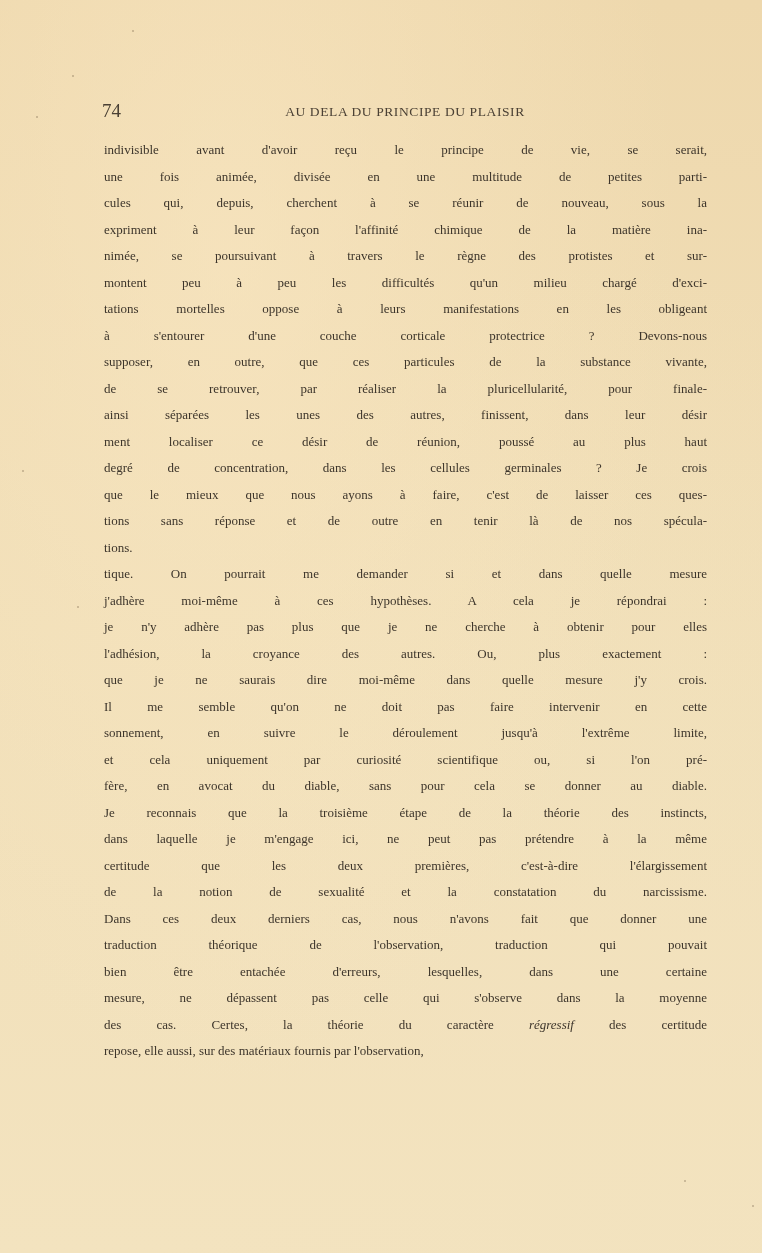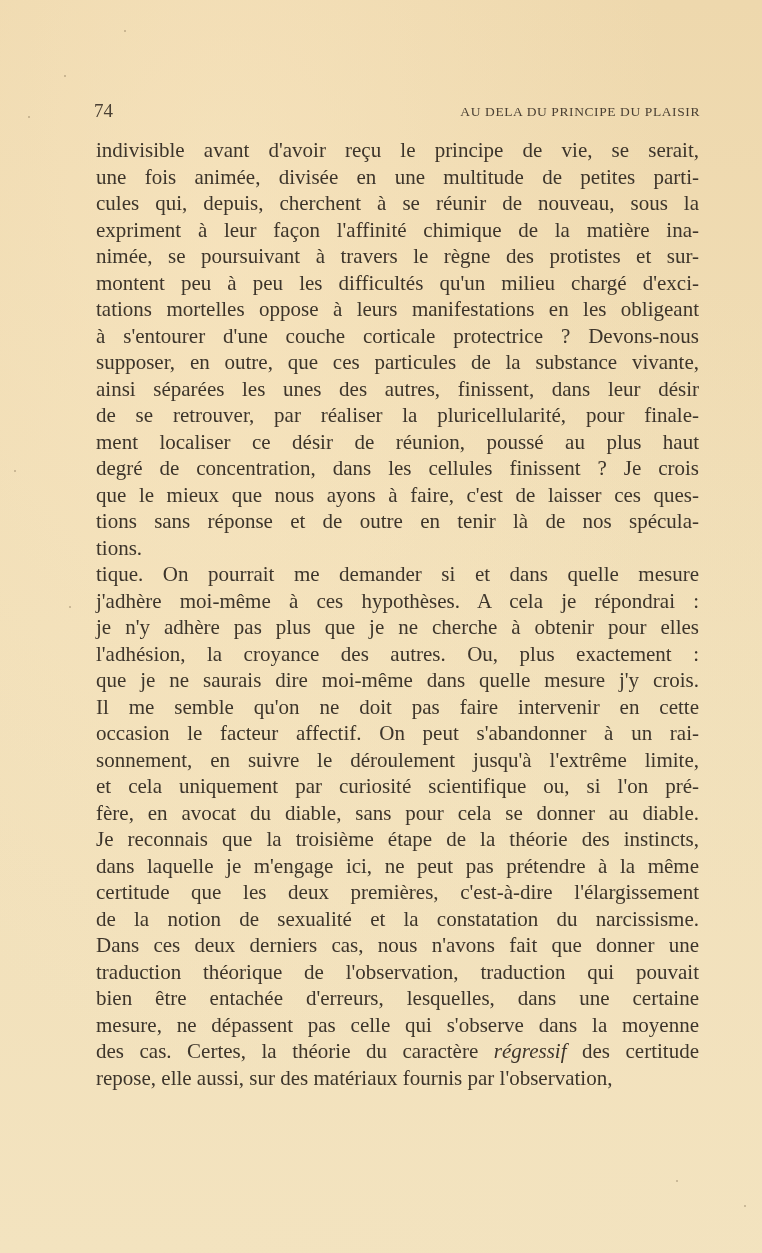--- a/index.html
+++ b/index.html
@@ -7,39 +7,39 @@
     width: 762px; height: 1253px; overflow: hidden;
     background: #f0dcb4;
     background-image:
       radial-gradient(ellipse at 30% 20%, rgba(250,232,196,0.55), rgba(0,0,0,0) 60%),
       radial-gradient(ellipse at 80% 90%, rgba(242,226,190,0.6), rgba(0,0,0,0) 55%),
       linear-gradient(180deg, #eed8ad 0%, #f1dfb8 50%, #f3e3bf 100%);
     position: relative;
     font-family: "DejaVu Serif", "Liberation Serif", serif;
     color: #3a3228;
   }
-  .page { position: absolute; left: 4px; top: 0; width: 618px; height: 1253px; }
+  .page { position: absolute; left: 12px; top: 0; width: 618px; height: 1253px; }
   .running-head {
     position: absolute; top: 100px; left: 90px; width: 606px; height: 24px;
   }
   .page-number {
     position: absolute; left: 0; top: 0;
     font-family: "Liberation Serif", serif; font-size: 19px; color: #4a4034;
   }
   .header-title {
-    position: absolute; left: 0; right: 0; top: 4px; text-align: right;
+    position: absolute; left: 0; right: 0; top: 4px; text-align: center;
     font-family: "Liberation Serif", serif; font-size: 13.5px; letter-spacing: 0.6px;
     color: #4a4034;
   }
   .body-text {
     position: absolute; left: 92px; top: 137px; width: 603px;
   }
   .line {
     display: block; height: 26.5px; line-height: 26.5px;
-    font-family: "Liberation Serif", serif; font-size: 21px;
+    font-family: "Liberation Serif", serif; font-size: 13px;
     white-space: nowrap; text-align: justify; text-align-last: justify;
     color: #3d352b;
   }
   .line.last { text-align-last: left; }
   .line.indent { padding-left: 24px; }
   em { font-style: italic; }
   .speck { position: absolute; width: 2px; height: 2px; background: rgba(90,70,50,0.35); border-radius: 1px; }
 </style>
 </head>
 <body>
@@ -54,37 +54,36 @@
     <div id="para1">
         <span class="line">indivisible avant d'avoir reçu le principe de vie, se serait,</span>
         <span class="line">une fois animée, divisée en une multitude de petites parti-</span>
         <span class="line">cules qui, depuis, cherchent à se réunir de nouveau, sous la</span>
         <span class="line">expriment à leur façon l'affinité chimique de la matière ina-</span>
         <span class="line">nimée, se poursuivant à travers le règne des protistes et sur-</span>
         <span class="line">montent peu à peu les difficultés qu'un milieu chargé d'exci-</span>
         <span class="line">tations mortelles oppose à leurs manifestations en les obligeant</span>
         <span class="line">à s'entourer d'une couche corticale protectrice ? Devons-nous</span>
         <span class="line">supposer, en outre, que ces particules de la substance vivante,</span>
+        <span class="line">de se retrouver, par réaliser la pluricellularité, pour finale-</span>
         <span class="line">ainsi séparées les unes des autres, finissent, dans leur désir</span>
-        <span class="line">de se retrouver, par réaliser la pluricellularité, pour finale-</span>
         <span class="line">ment localiser ce désir de réunion, poussé au plus haut</span>
-        <span class="line">degré de concentration, dans les cellules finissent ? Je crois</span>
+        <span class="line">degré de concentration, dans les cellules germinales ? Je crois</span>
         <span class="line">que le mieux que nous ayons à faire, c'est de laisser ces ques-</span>
         <span class="line">tions sans réponse et de outre en tenir là de nos spécula-</span>
         <span class="line last">tions.</span>
       </div>
     <div id="para2">
       <div id="para2-lines">
           <span class="line">tique. On pourrait me demander si et dans quelle mesure</span>
           <span class="line">j'adhère moi-même à ces hypothèses. A cela je répondrai :</span>
           <span class="line">je n'y adhère pas plus que je ne cherche à obtenir pour elles</span>
           <span class="line">l'adhésion, la croyance des autres. Ou, plus exactement :</span>
           <span class="line">que je ne saurais dire moi-même dans quelle mesure j'y crois.</span>
           <span class="line">Il me semble qu'on ne doit pas faire intervenir en cette</span>
-          <span class="line">occasion le facteur affectif. On peut s'abandonner à un rai-</span>
           <span class="line">sonnement, en suivre le déroulement jusqu'à l'extrême limite,</span>
           <span class="line">et cela uniquement par curiosité scientifique ou, si l'on pré-</span>
           <span class="line">fère, en avocat du diable, sans pour cela se donner au diable.</span>
           <span class="line">Je reconnais que la troisième étape de la théorie des instincts,</span>
           <span class="line">dans laquelle je m'engage ici, ne peut pas prétendre à la même</span>
           <span class="line">certitude que les deux premières, c'est-à-dire l'élargissement</span>
           <span class="line">de la notion de sexualité et la constatation du narcissisme.</span>
           <span class="line">Dans ces deux derniers cas, nous n'avons fait que donner une</span>
           <span class="line">traduction théorique de l'observation, traduction qui pouvait</span>
           <span class="line">bien être entachée d'erreurs, lesquelles, dans une certaine</span>

